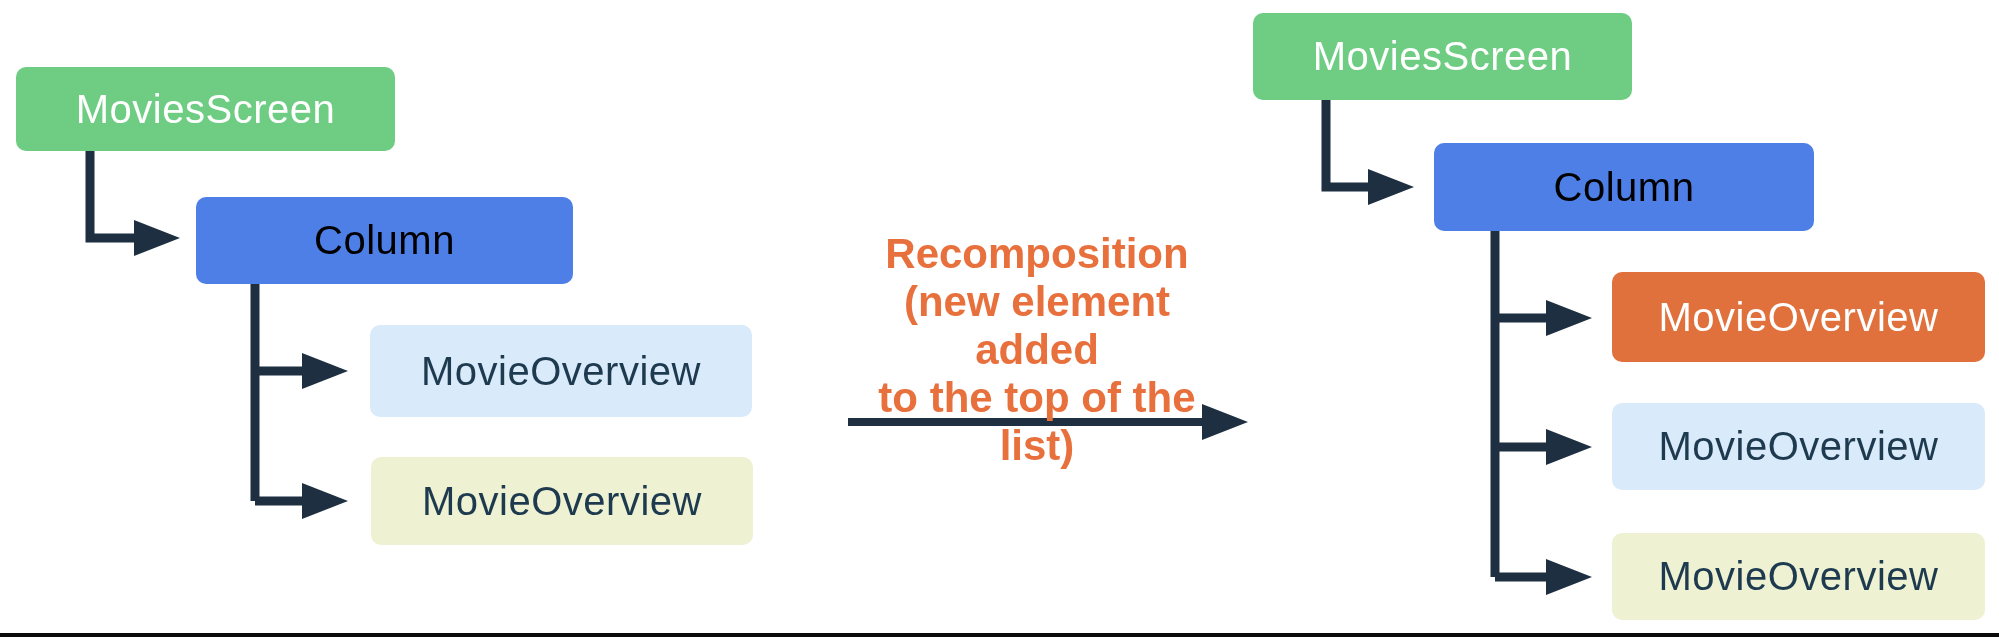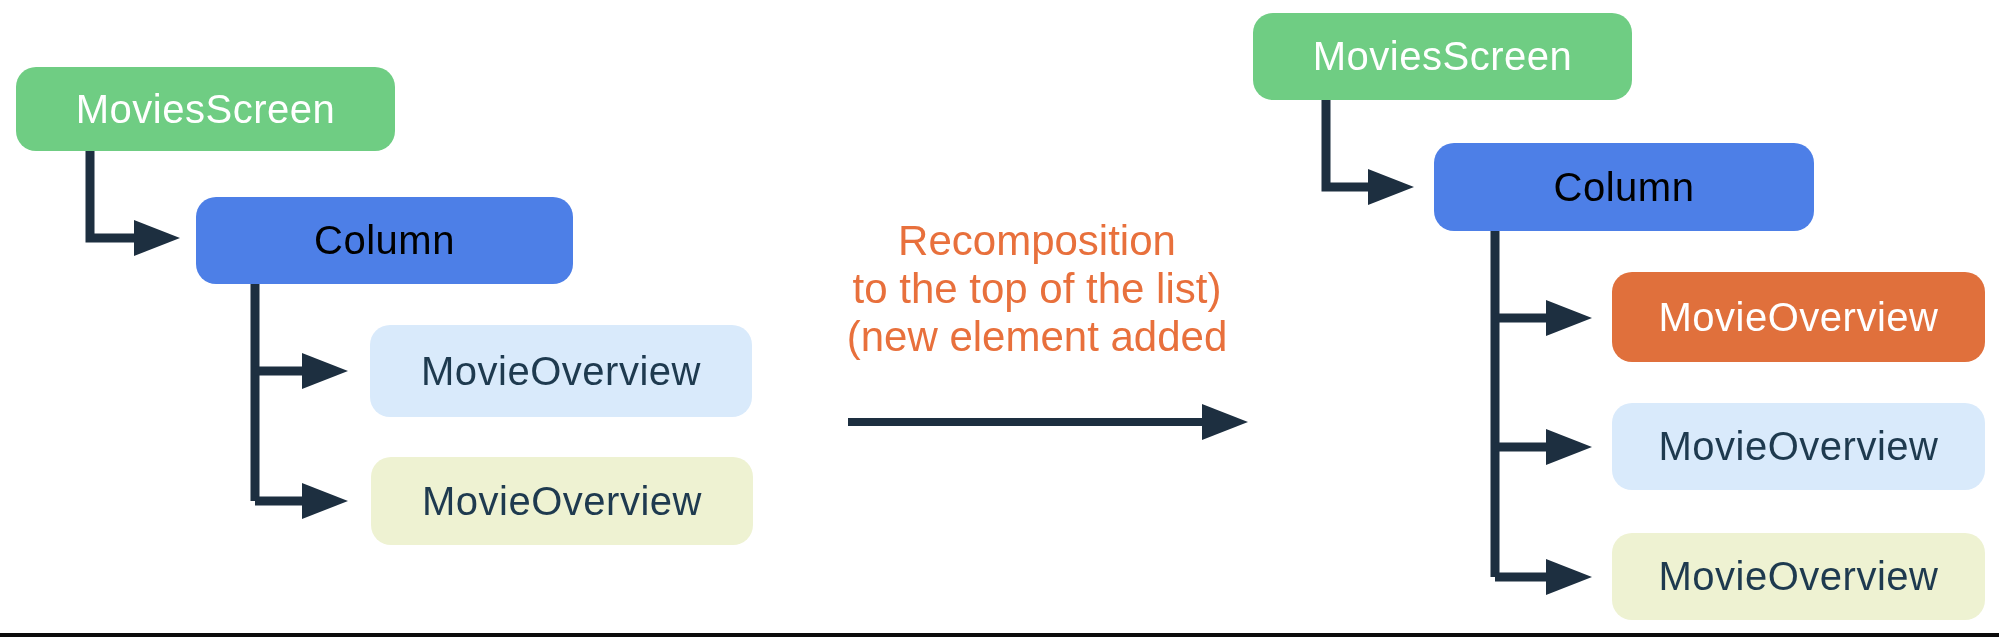--- a/index.html
+++ b/index.html
@@ -3,31 +3,31 @@
 <meta charset="utf-8">
 <style>
   html,body { margin:0; padding:0; background:#ffffff; }
   .canvas {
     position:relative; width:1999px; height:639px;
     font-family:"Liberation Sans", sans-serif; background:#ffffff; overflow:hidden;
   }
   svg.connectors { position:absolute; left:0; top:0; width:1999px; height:639px; }
   .node {
     position:absolute; display:flex; align-items:center; justify-content:center;
-    border-radius:20px; font-size:40px; letter-spacing:0.5px; white-space:nowrap;
+    border-radius:10px; font-size:40px; letter-spacing:0.5px; white-space:nowrap;
   }
   .node.green       { background:var(--green);       color:#ffffff; }
   .node.blue        { background:var(--blue);        color:#000000; }
   .node.orange      { background:var(--orange);      color:#ffffff; }
   .node.light-blue  { background:var(--light-blue);  color:var(--dark-text); }
   .node.pale-yellow { background:var(--pale-yellow); color:var(--dark-text); }
   .annotation {
-    position:absolute; left:837px; top:217px; width:400px;
+    position:absolute; left:837px; top:230px; width:400px;
     text-align:center; color:var(--accent-text);
-    font-size:42px; line-height:48px; font-weight:400;
+    font-size:42px; line-height:48px; font-weight:700;
   }
   .divider { position:absolute; left:0; top:633px; width:1999px; height:4px; background:#0b0b0b; }
   .stroke  { stroke:var(--navy); stroke-width:9; fill:none; }
   .stroke-wide { stroke:var(--navy); stroke-width:8; fill:none; }
   .head    { fill:var(--navy); stroke:none; }
 </style>
 </head>
 <body>
 
 <div class="canvas">
@@ -68,22 +68,22 @@
     </g>
   </svg>
 
   <div class="node green" style="left:16px; top:67px; width:379px; height:84px;">MoviesScreen</div>
   <div class="node blue" style="left:196px; top:197px; width:377px; height:87px;">Column</div>
   <div class="node light-blue" style="left:370px; top:325px; width:382px; height:92px;">MovieOverview</div>
   <div class="node pale-yellow" style="left:371px; top:457px; width:382px; height:88px;">MovieOverview</div>
 
   <div class="annotation">
     <div>Recomposition</div>
+    <div>(new element added</div>
     <div>to the top of the list)</div>
-    <div>(new element added</div>
   </div>
 
   <div class="node green" style="left:1253px; top:13px; width:379px; height:87px;">MoviesScreen</div>
   <div class="node blue" style="left:1434px; top:143px; width:380px; height:88px;">Column</div>
   <div class="node orange" style="left:1612px; top:272px; width:373px; height:90px;">MovieOverview</div>
   <div class="node light-blue" style="left:1612px; top:403px; width:373px; height:87px;">MovieOverview</div>
   <div class="node pale-yellow" style="left:1612px; top:533px; width:373px; height:87px;">MovieOverview</div>
 
   <div class="divider"></div>
 </div>

